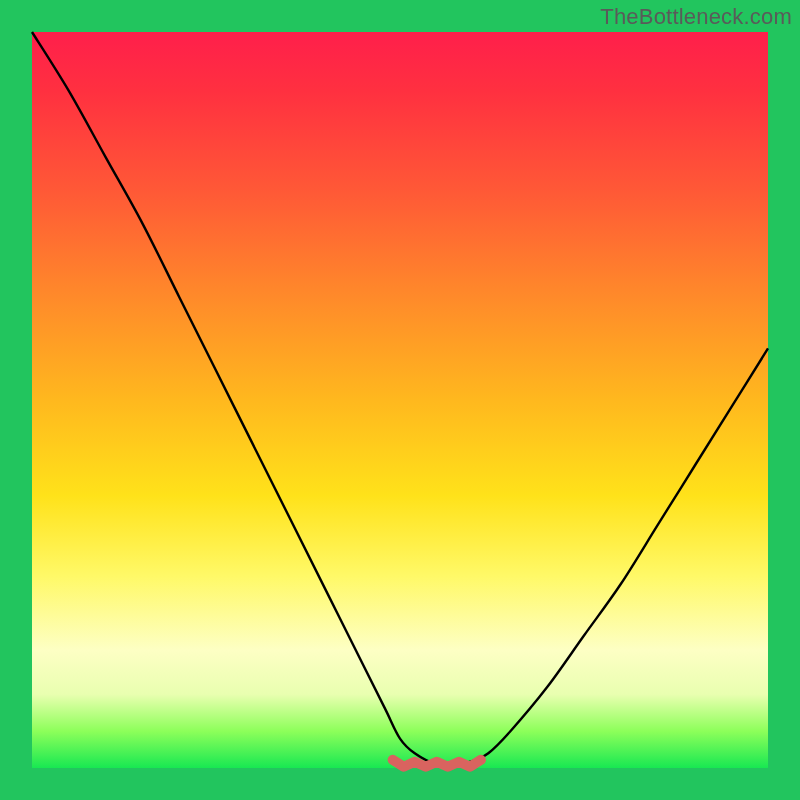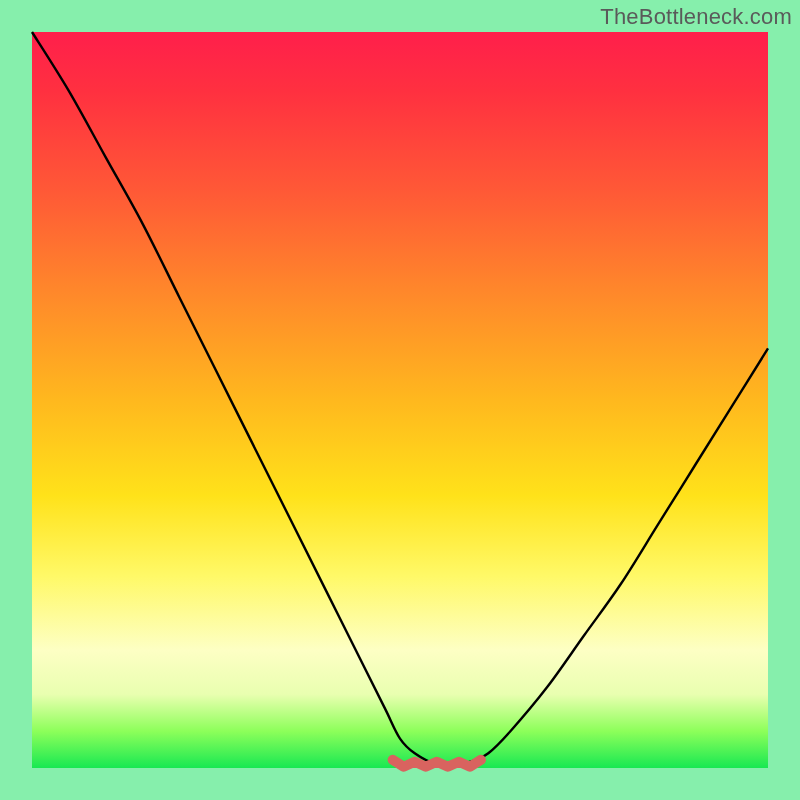--- a/index.html
+++ b/index.html
@@ -10,21 +10,21 @@
     background: #000;
     overflow: hidden;
     font-family: Arial, Helvetica, sans-serif;
   }
   .frame {
     position: absolute;
     left: 0;
     top: 0;
     width: 800px;
     height: 800px;
-    background: #86efac;
+    background: #22c55e;
   }
   .plot-area {
     position: absolute;
     left: 32px;
     top: 32px;
     width: 736px;
     height: 736px;
     
     background: linear-gradient(
       to bottom,

